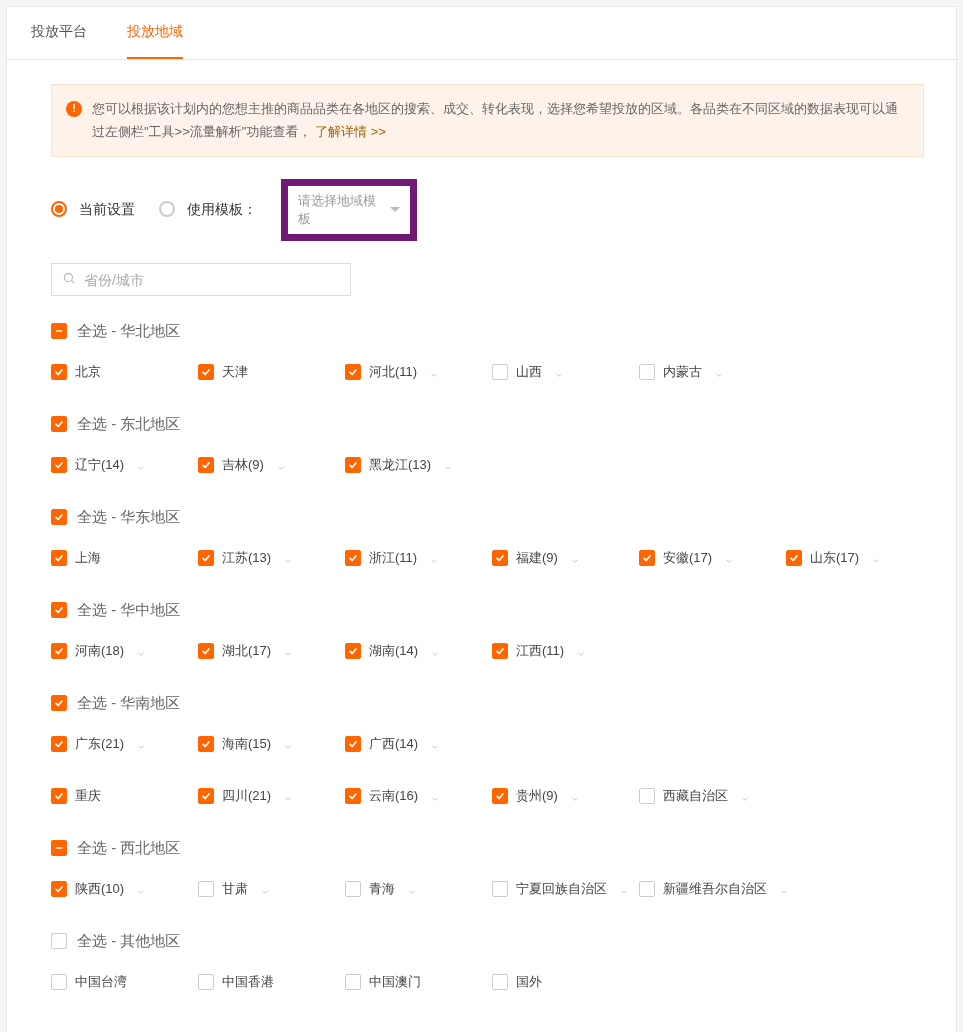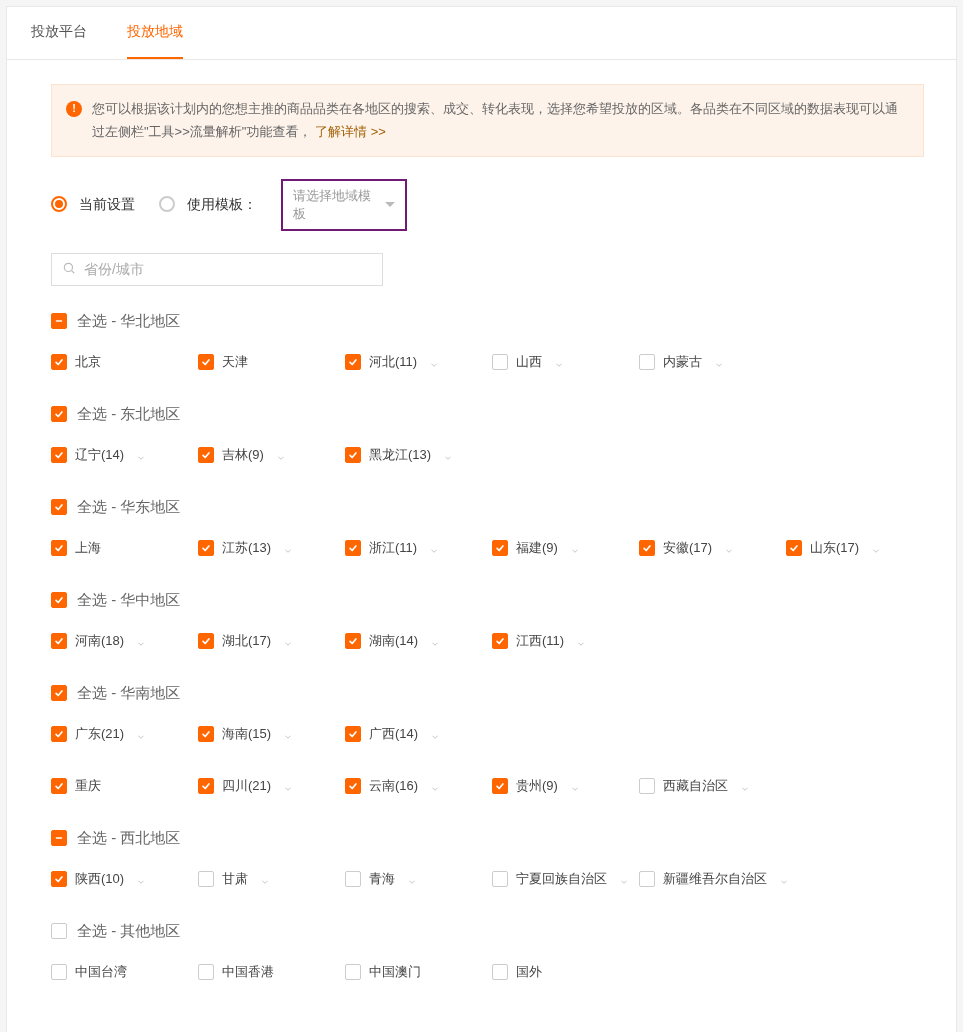--- a/index.html
+++ b/index.html
@@ -69,41 +69,41 @@
   .radio {
     width: 16px; height: 16px;
     border: 2px solid #ccc; border-radius: 50%;
     display: flex; align-items: center; justify-content: center;
   }
   .radio.checked { border-color: #f60; }
   .radio.checked::after {
     content: ''; width: 8px; height: 8px; background: #f60; border-radius: 50%;
   }
   .select {
-    border: 2px solid #701a75;
+    border: 7px solid #701a75;
     padding: 6px 28px 6px 10px;
-    width: 126px;
+    width: 136px;
     color: #999;
     position: relative;
     cursor: pointer;
     font-size: 13px;
   }
   .select::after {
     content: '';
     position: absolute;
     right: 10px; top: 50%;
     transform: translateY(-30%);
     border: 5px solid transparent;
     border-top-color: #bbb;
   }
   .search-box {
     border: 1px solid #ddd;
-    width: 332px;
+    width: 300px;
     display: flex;
-    align-items: center;
+    align-items: flex-end;
     padding: 7px 10px;
     margin-bottom: 26px;
   }
   .search-icon { color: #bbb; margin-right: 8px; font-size: 14px; }
   .search-input {
     border: none; outline: none; flex: 1; font-size: 14px; color: #333;
   }
   .search-input::placeholder { color: #aaa; }
   .region-group { margin-bottom: 34px; }
   .group-header {

